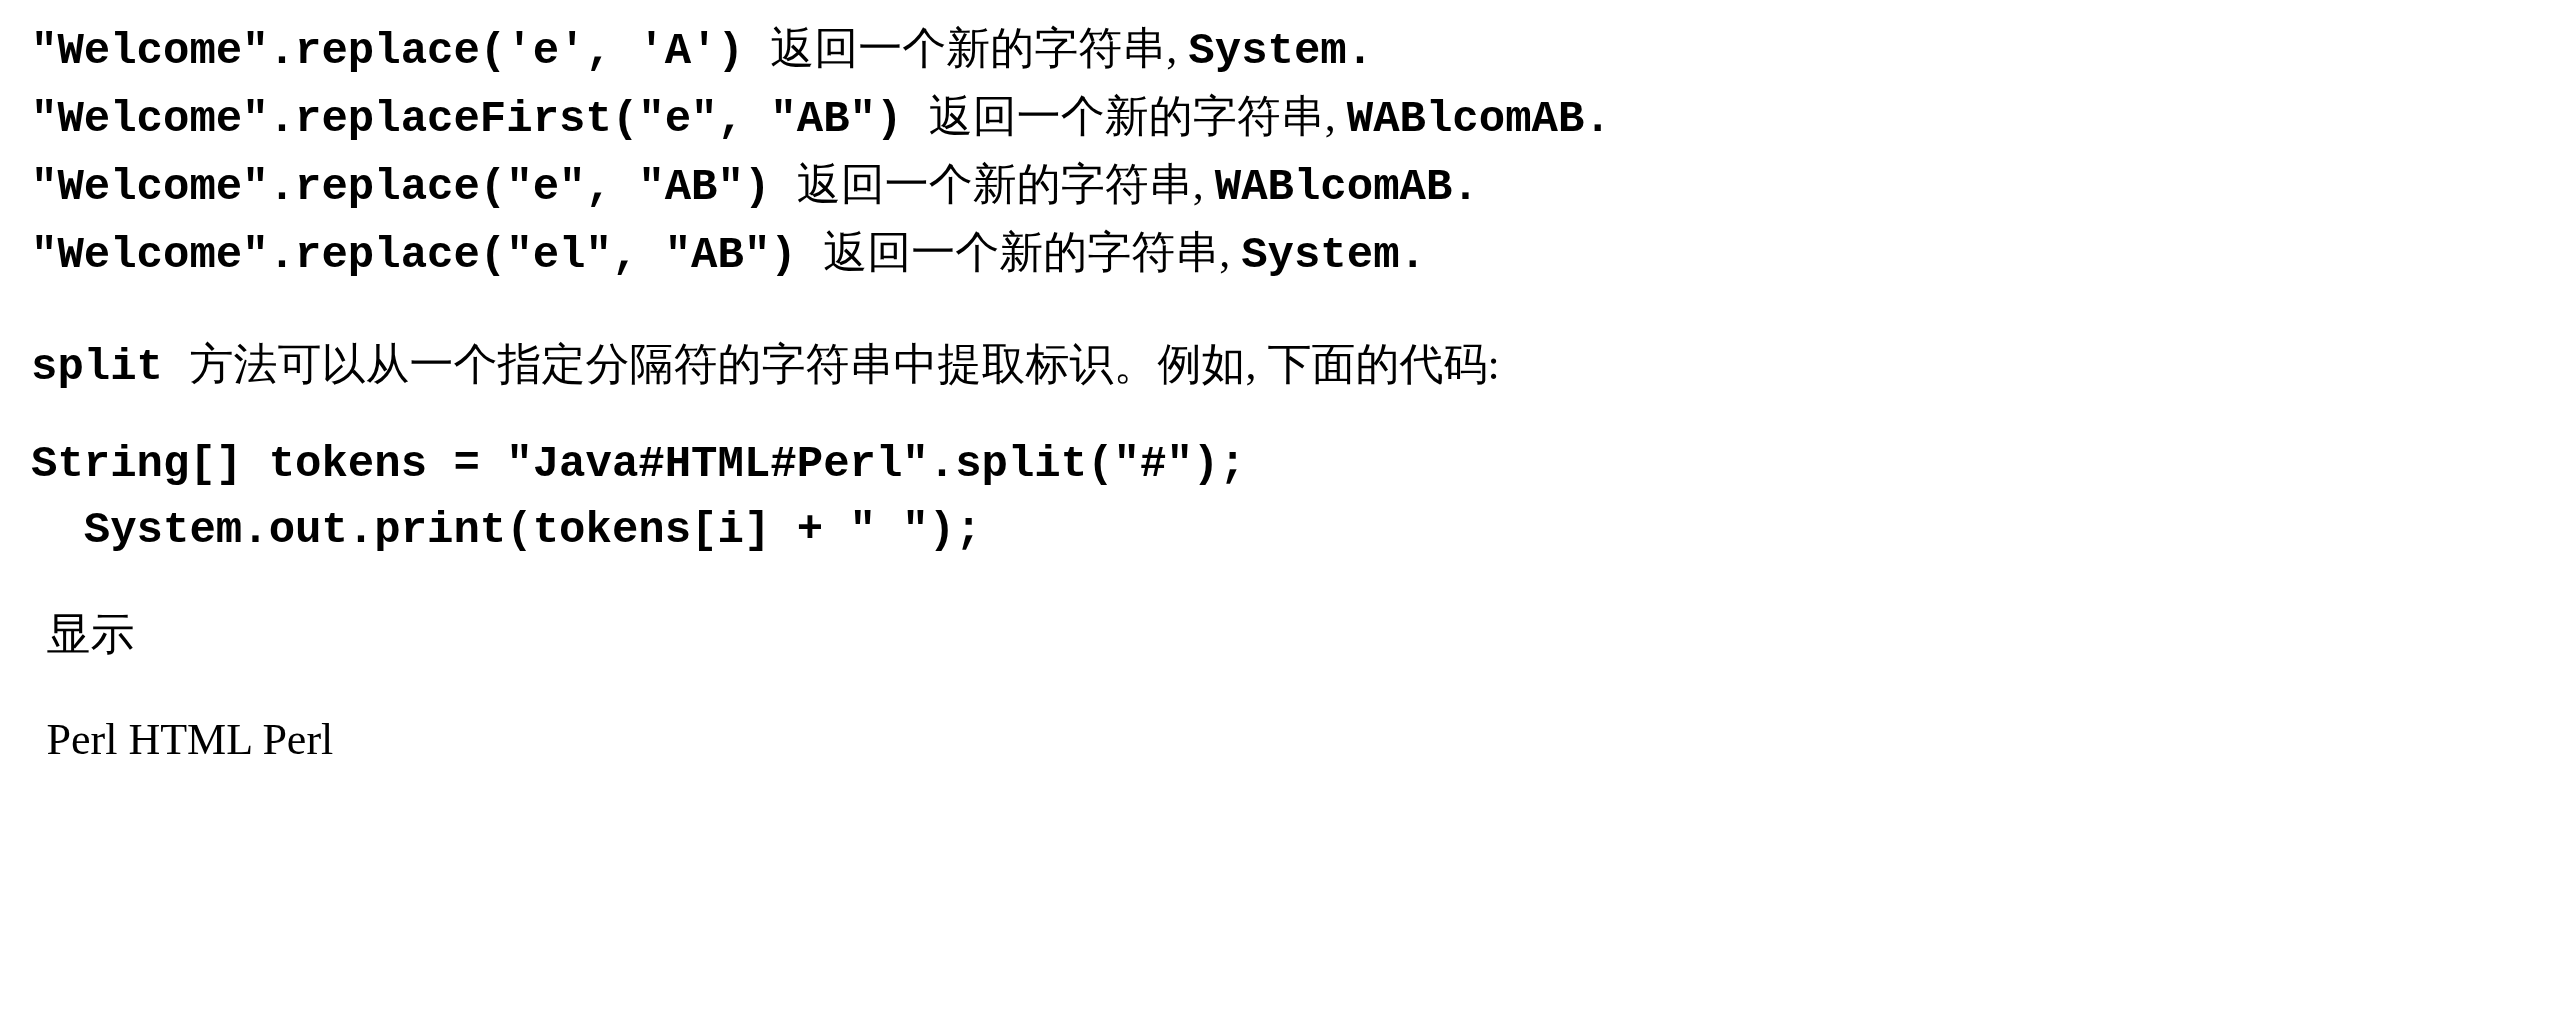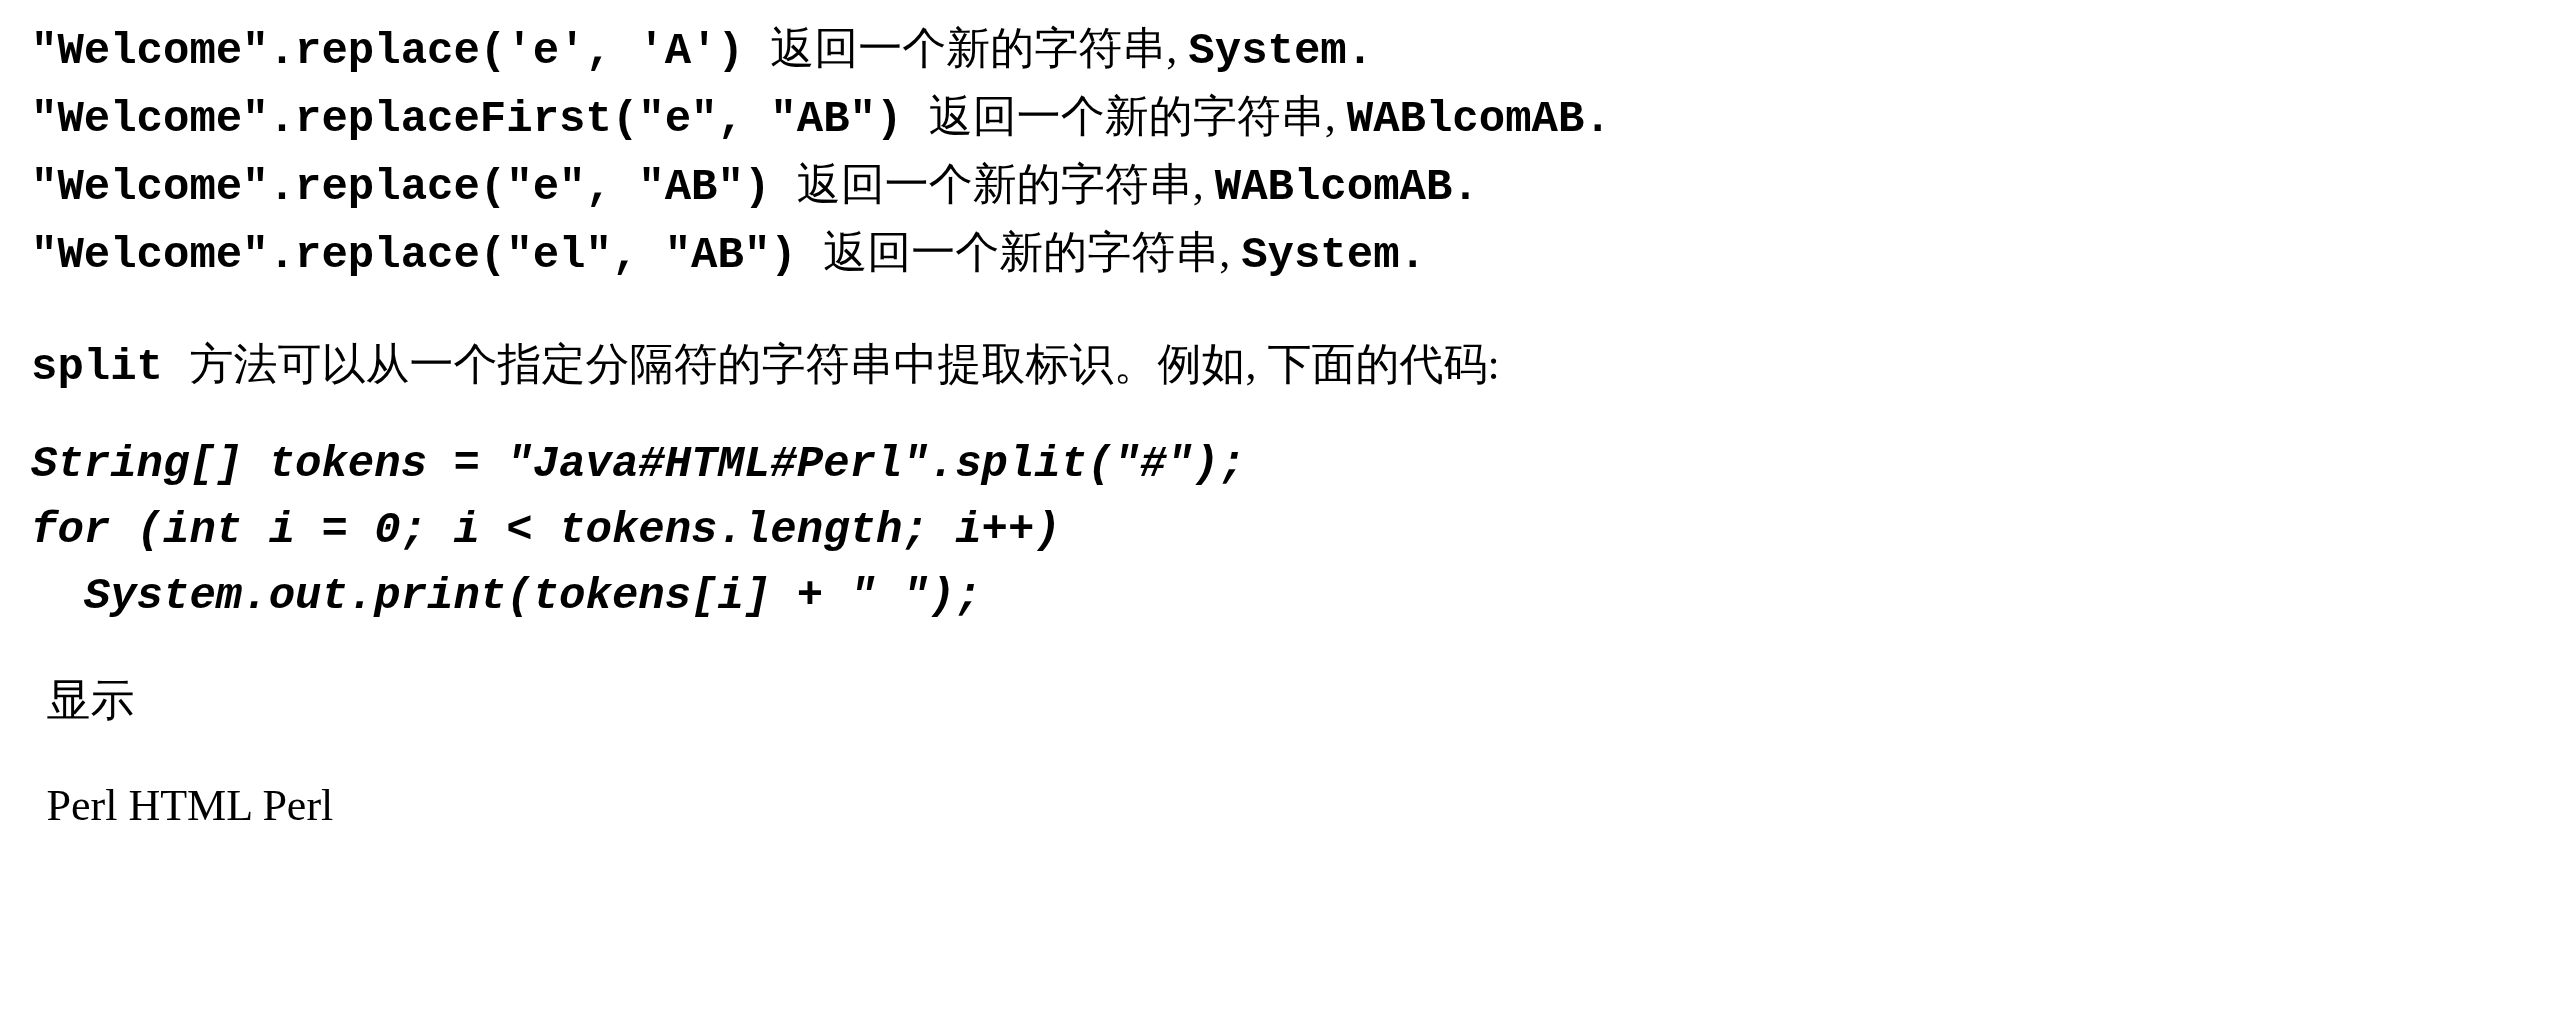--- a/index.html
+++ b/index.html
@@ -30,21 +30,20 @@
       margin-bottom: 31px;
       white-space: nowrap;
     }
     .paragraph .code-inline {
       font-family: "Courier New", monospace;
       font-weight: bold;
     }
     .code-block {
       margin-top: 23px;
       margin-bottom: 18px;
-      font-style: italic;
     }
     .code-block .line {
       font-family: "Courier New", monospace;
       font-weight: bold;
       white-space: pre;
     }
     .output-label {
       font-family: Liberation Serif, serif;
       margin-top: 39px;
       margin-bottom: 39px;
@@ -73,20 +72,19 @@
 <div class="mixed-line">
   <span class="code-part">"Welcome".replace("el", "AB") </span><span class="cn-part">返回一个新的字符串, </span><span class="result-part">System.</span>
 </div>
 
 <div class="paragraph">
   <span class="code-inline">split </span><span>方法可以从一个指定分隔符的字符串中提取标识。例如, 下面的代码:</span>
 </div>
 
 <div class="code-block">
   <div class="line">String[] tokens = "Java#HTML#Perl".split("#");</div>
-  <div class="line">for (int i = 0; i &lt; tokens.length; i++)</div>
   <div class="line">  System.out.print(tokens[i] + " ");</div>
 </div>
 
 <div class="output-label">显示</div>
 
 <div class="output-text">Perl HTML Perl</div>
 
 
 </body></html>

